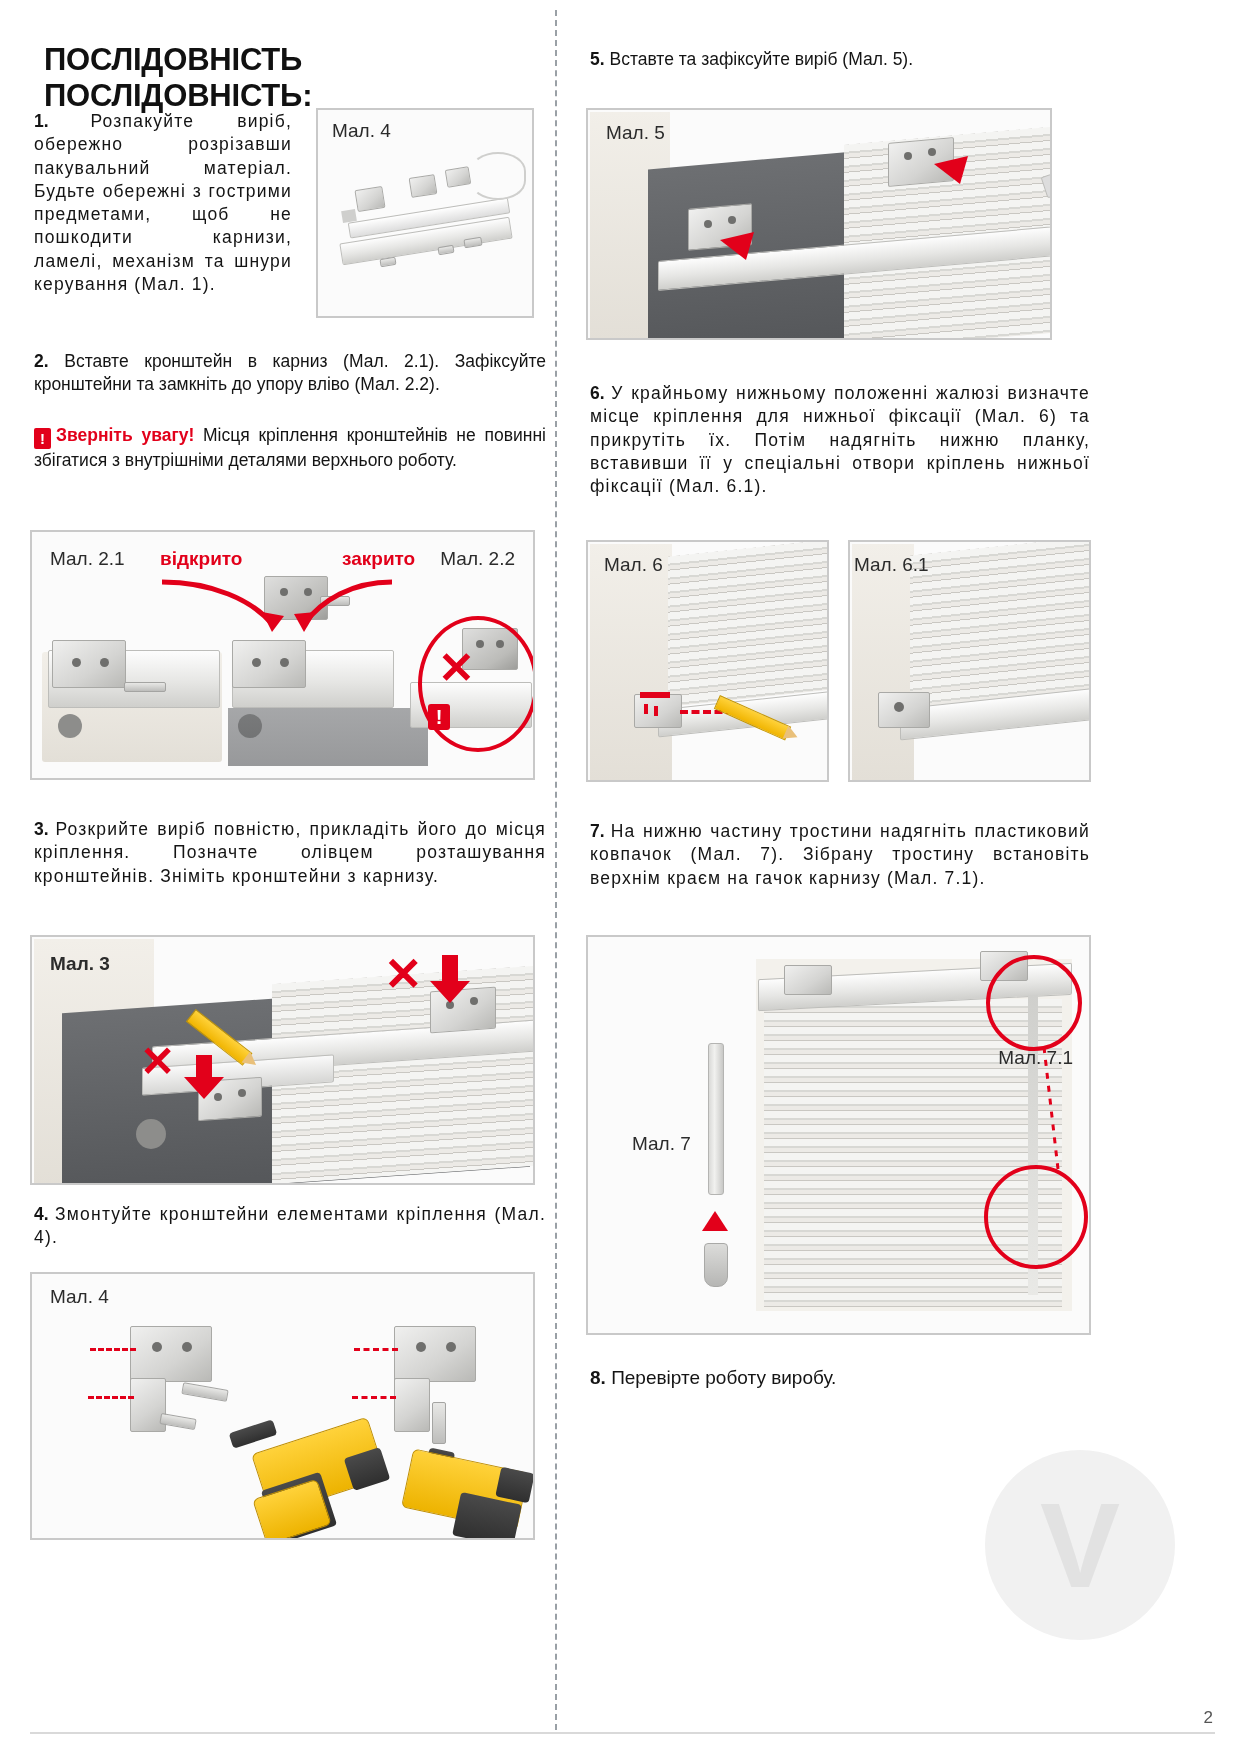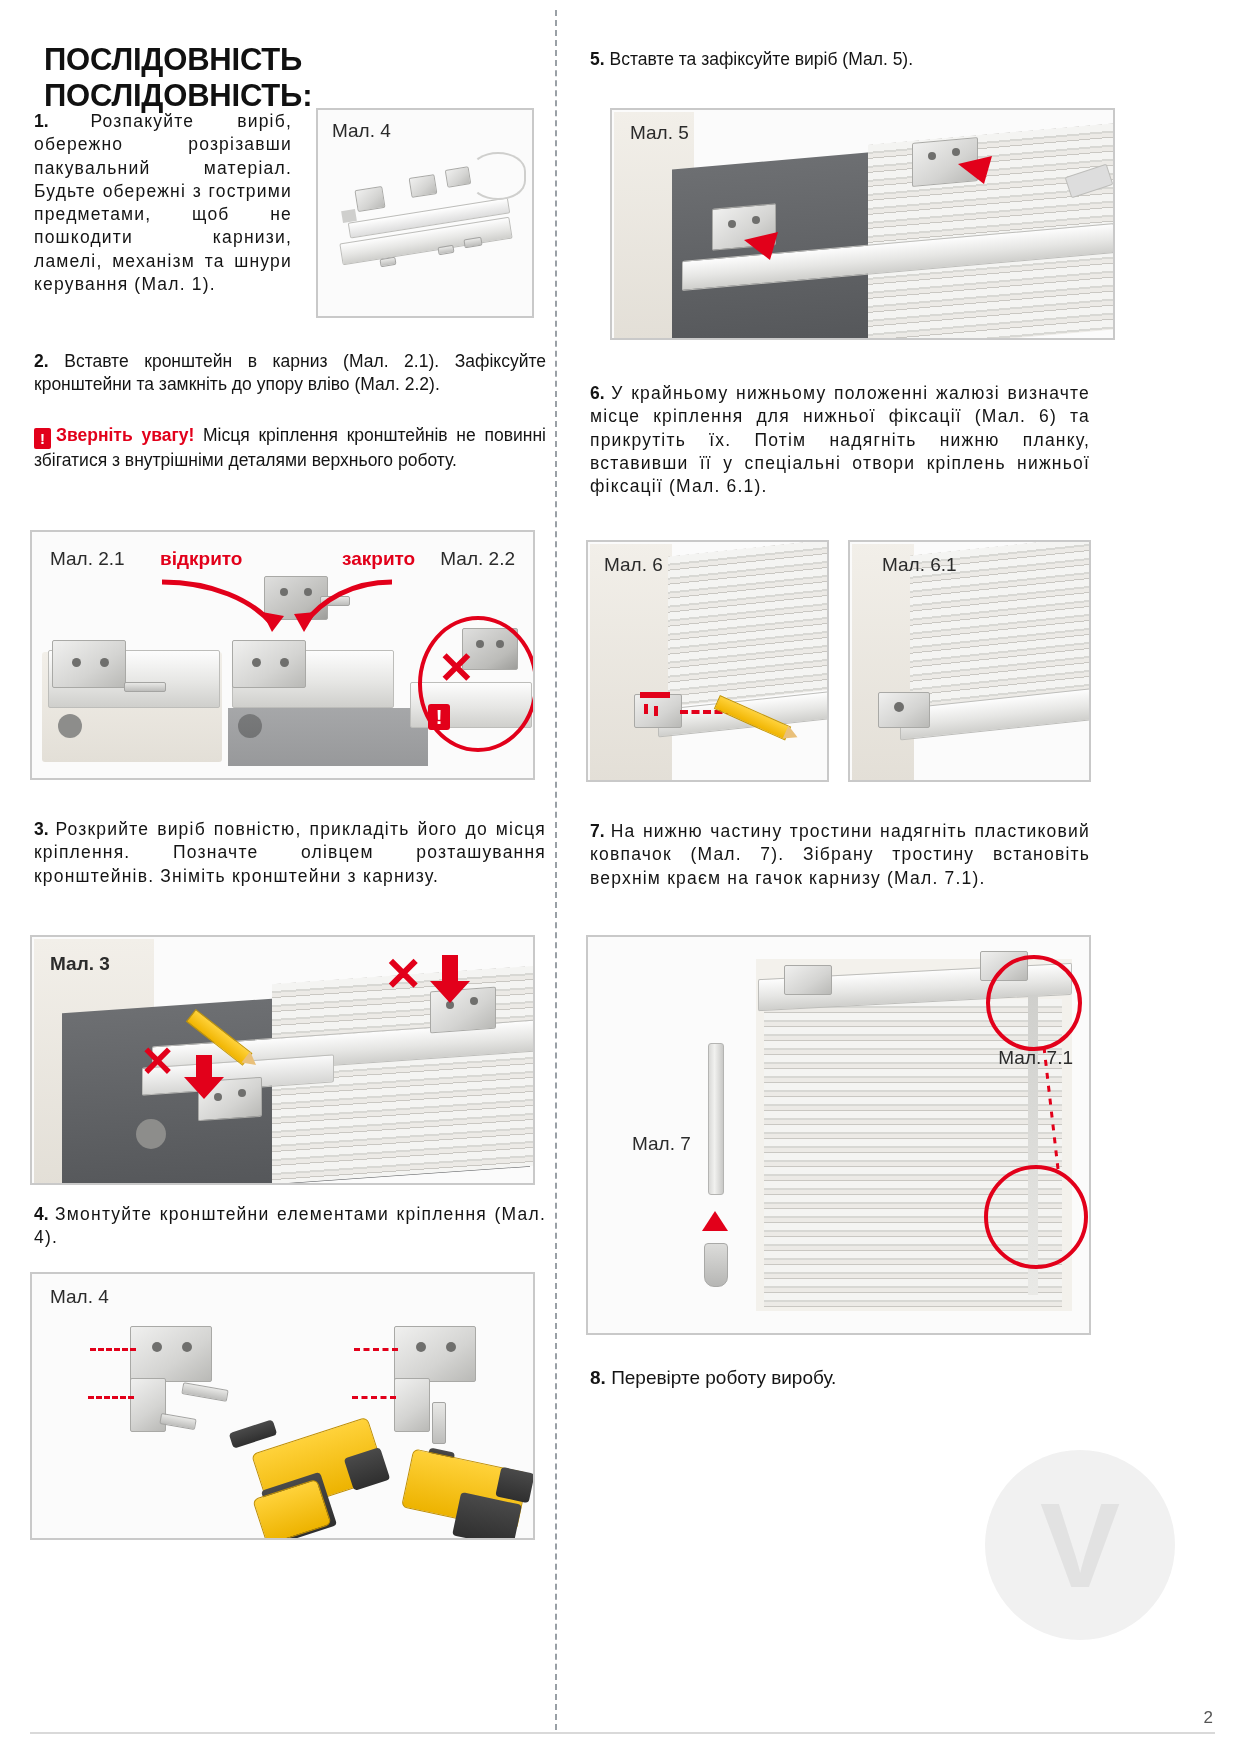--- a/index.html
+++ b/index.html
@@ -396,21 +396,21 @@
 
   </div>
 
   <div class="col col-right">
 
     <div class="para" style="position:absolute; left:4px; top:48px; width:500px;">
       <b>5.</b>
       <span>Вставте та зафіксуйте виріб (Мал. 5).</span>
     </div>
 
-    <div class="fig" style="left:0px; top:108px; width:505px; height:232px;margin-left:24px;">
+    <div class="fig" style="left:0px; top:108px; width:466px; height:232px;">
       <div class="fig-cap-in" style="left:18px; top:12px;">Мал. 5</div>
       <div class="wall-light" style="left:2px; top:2px; width:80px; height:228px;"></div>
       <div class="wall-dark" style="left:60px; top:40px; width:446px; height:190px; transform:skewY(-5deg);"></div>
       <div class="blind-slats" style="left:256px; top:24px; width:250px; height:206px; transform:skewY(-5deg);"></div>
       <div class="headrail" style="left:70px; top:132px; width:430px; height:28px; transform:skewY(-5deg);"></div>
       <div class="bracket" style="left:300px; top:30px; width:64px; height:42px; transform:skewY(-5deg);"></div>
       <div class="hole" style="left:316px; top:42px; width:8px; height:8px;"></div>
       <div class="hole" style="left:340px; top:38px; width:8px; height:8px;"></div>
       <div class="bracket" style="left:100px; top:96px; width:62px; height:40px; transform:skewY(-5deg);"></div>
       <div class="hole" style="left:116px; top:110px; width:8px; height:8px;"></div>
@@ -439,21 +439,21 @@
       <div style="position:absolute; left:56px; top:162px; width:4px; height:10px; background:#e2001a;"></div>
       <div style="position:absolute; left:66px; top:164px; width:4px; height:10px; background:#e2001a;"></div>
       <div class="dashed-red" style="left:92px; top:168px; width:54px; border-top-width:4px;"></div>
       <div class="pencil" style="left:126px; top:168px; width:76px; height:13px; transform:rotate(24deg);">
         <div class="body"></div>
           <div class="tip"></div>
       </div>
     </div>
 
     <div class="fig" style="left:262px; top:540px; width:243px; height:242px;">
-      <div class="fig-cap-in" style="left:32px; top:12px;">Мал. 6.1</div>
+      <div class="fig-cap-in" style="left:4px; top:12px;">Мал. 6.1</div>
       <div class="wall-light" style="left:2px; top:2px; width:62px; height:238px;"></div>
       <div class="blind-slats" style="left:60px; top:4px; width:186px; height:152px; transform:skewY(-6deg);"></div>
       <div class="headrail" style="left:50px; top:156px; width:196px; height:30px; transform:skewY(-6deg);"></div>
       <div class="bracket" style="left:28px; top:150px; width:50px; height:34px;"></div>
       <div class="hole" style="left:44px; top:160px; width:10px; height:10px;"></div>
     </div>
 
     <div class="para" style="position:absolute; left:4px; top:820px; width:500px;">
       <b>7.</b>
       <span class="spaced">На нижню частину тростини надягніть пластиковий ковпачок (Мал. 7). Зібрану тростину встановіть верхнім краєм на гачок карнизу (Мал. 7.1).</span>

